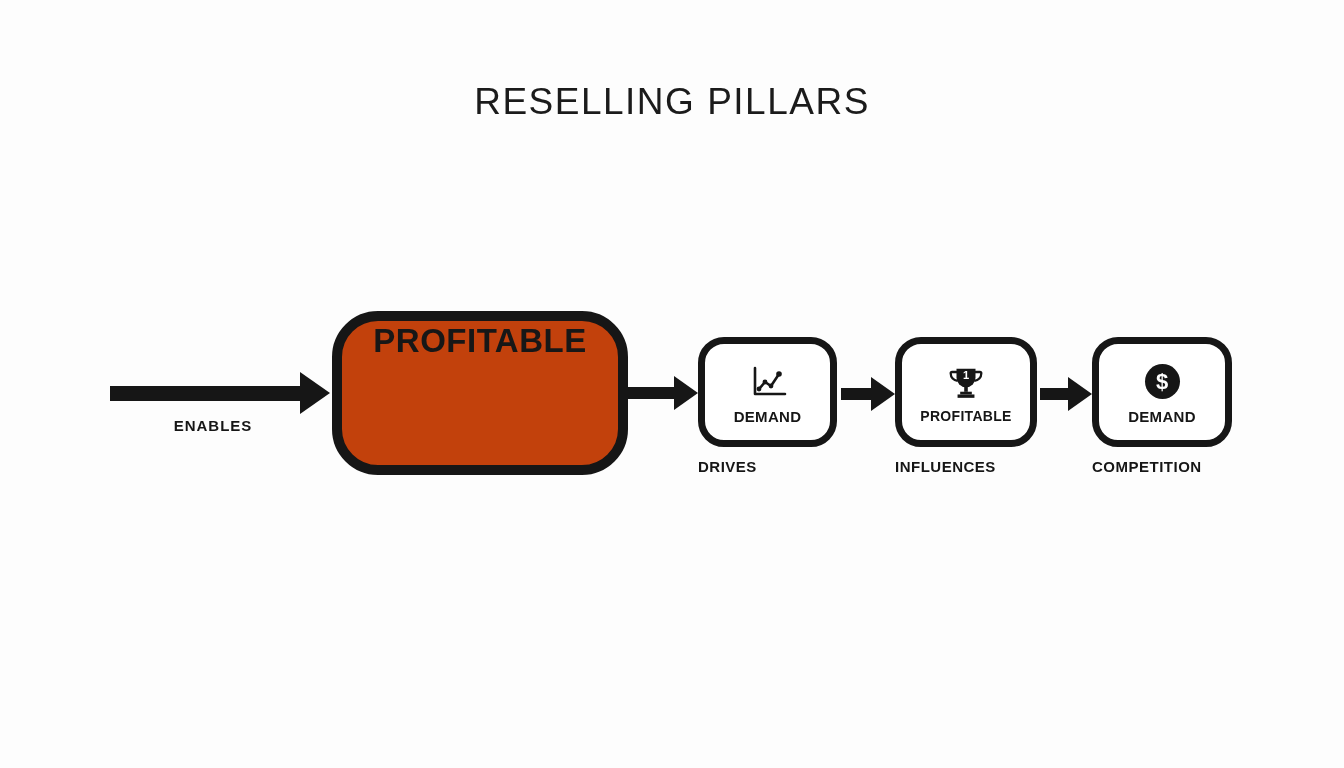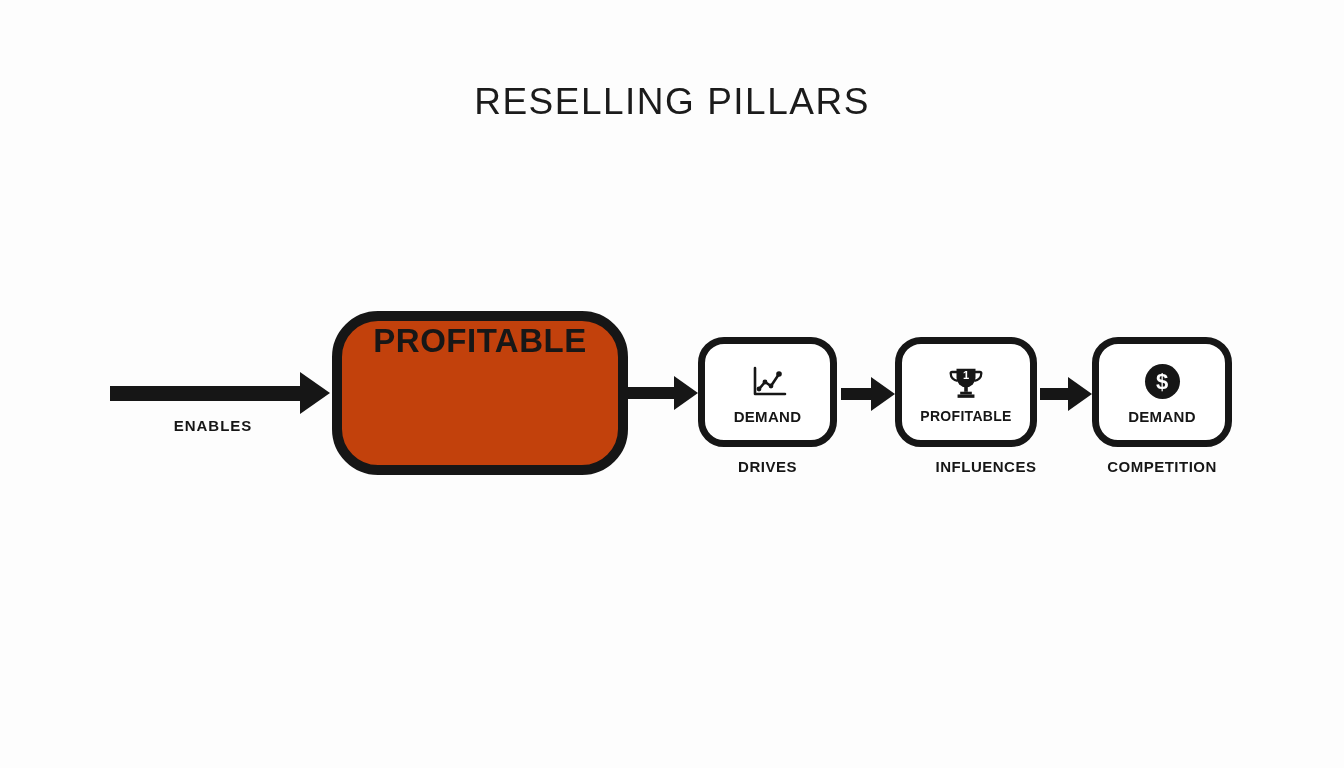--- a/index.html
+++ b/index.html
@@ -73,25 +73,25 @@
 
   .icon-wrap{display:flex;align-items:center;justify-content:center;height:40px;}
   .dollar-badge{
     width:35px;height:35px;border-radius:50%;background:var(--ink);
     color:#fff;display:flex;align-items:center;justify-content:center;
     font-size:22px;font-weight:800;line-height:1;
   }
 
   
   .caption{
-    position:absolute;top:458px;text-align:center;
+    position:absolute;top:458px;text-align:left;
     font-size:15px;font-weight:800;letter-spacing:0.5px;
   }
   .caption-1{left:698px;width:139px;}
-  .caption-2{left:915px;width:142px;}
+  .caption-2{left:895px;width:142px;}
   .caption-3{left:1092px;width:140px;}
 </style>
 </head>
 <body>
 
 <div class="stage">
 
   <div class="title">RESELLING PILLARS</div>
 
   <div class="arrow arrow-main">

